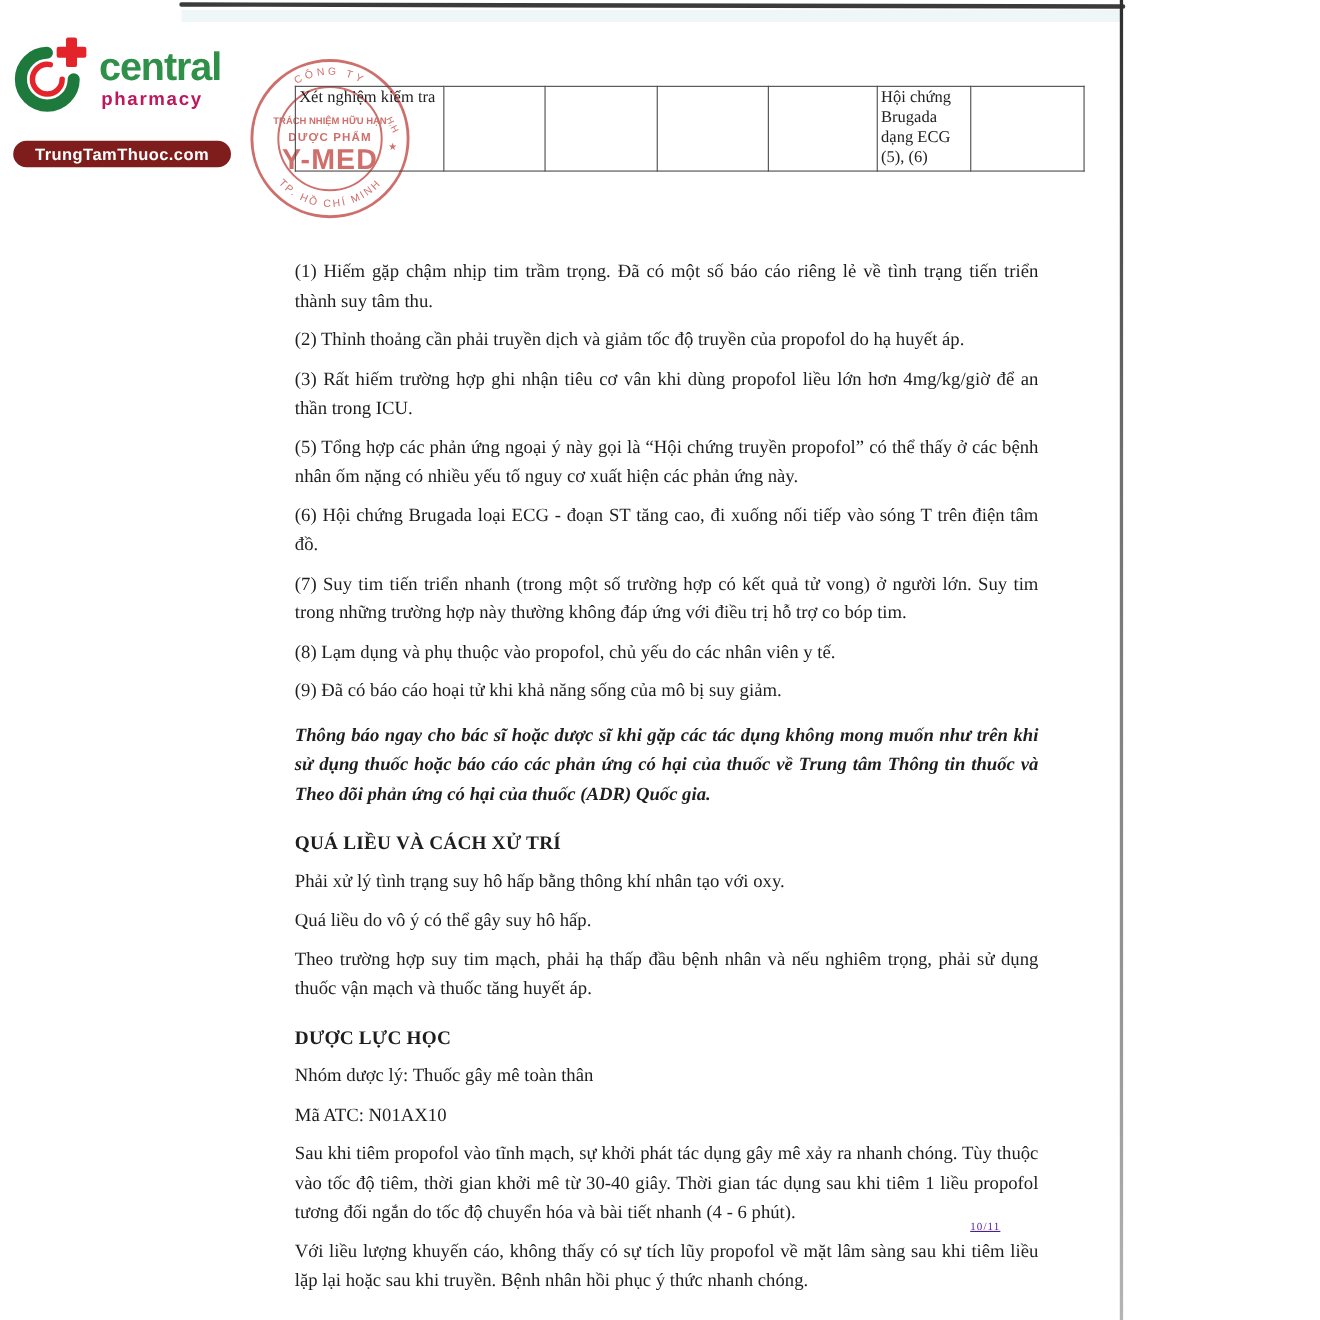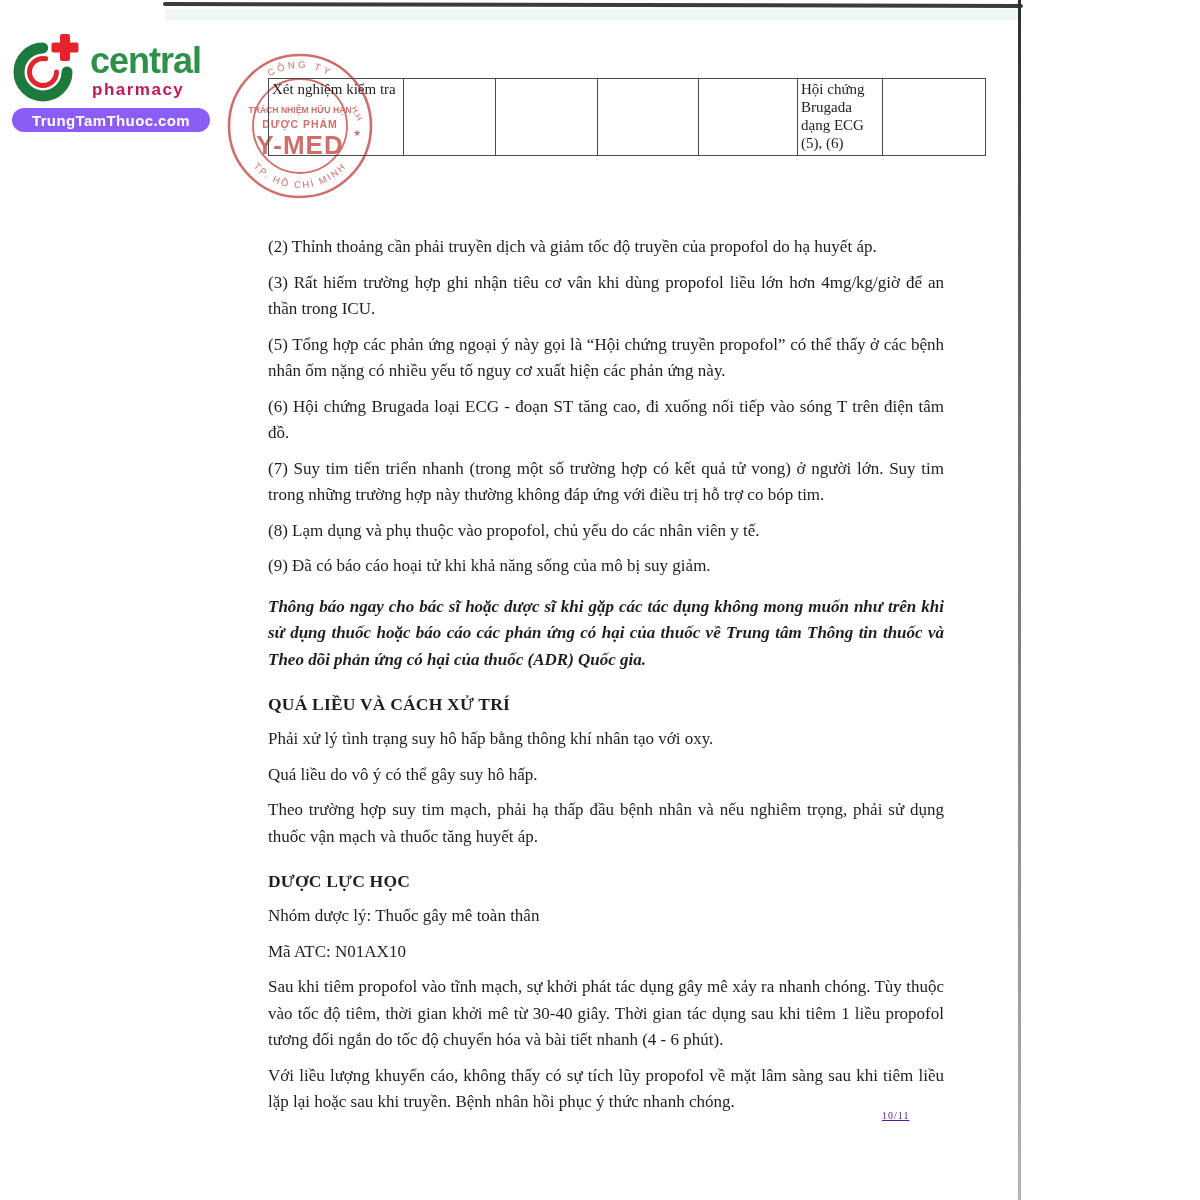--- a/index.html
+++ b/index.html
@@ -13,21 +13,21 @@
   .scan-band-top{position:absolute;left:165px;top:9px;width:856px;height:11px;
     background:#d9ecee;opacity:.45;}
   .scan-edge-right{position:absolute;left:1018px;top:0;width:3px;height:1200px;
     background:linear-gradient(#2e2e2e,#6f6f6f 35%,#9a9a9a 80%,#b5b5b5);}
   
   .brand{position:absolute;left:12px;top:30px;width:210px;}
   .brand-row{display:flex;align-items:flex-start;}
   .brand-text{margin-left:8px;margin-top:14px;font-family:"Liberation Sans",sans-serif;}
   .brand-name{font-size:36px;font-weight:bold;color:#2f9149;line-height:34px;letter-spacing:-1px;}
   .brand-tag{font-size:17px;font-weight:bold;color:#be185d;letter-spacing:1.5px;margin-top:2px;margin-left:2px;}
-  .site-banner{position:absolute;left:12px;top:108px;width:198px;height:24px;background:#8b5cf6;
+  .site-banner{position:absolute;left:12px;top:128px;width:198px;height:24px;background:#7f1d1d;
     border-radius:13px;display:flex;align-items:center;justify-content:center;}
   .site-banner span{color:#fff;font-family:"Liberation Sans",sans-serif;font-weight:bold;
     font-size:15px;letter-spacing:.4px;}
   
   .stamp{position:absolute;left:224px;top:50px;width:152px;height:152px;opacity:.82;
     mix-blend-mode:multiply;}
   .stamp text{fill:#c44f4b;font-family:"Liberation Sans",sans-serif;}
   
   .adr-table{position:absolute;left:268px;top:78px;}
   .adr-table table{border-collapse:collapse;table-layout:fixed;width:717px;}
@@ -109,20 +109,21 @@
       <td></td>
       <td></td>
       <td>Hội chứng Brugada dạng ECG (5), (6)</td>
       <td></td>
     </tr>
   </tbody>
     </table>
 </div>
 
 <div class="doc">
+  <p class="note">(1) Hiếm gặp chậm nhịp tim trầm trọng. Đã có một số báo cáo riêng lẻ về tình trạng tiến triển thành suy tâm thu.</p>
   <p class="note">(2) Thỉnh thoảng cần phải truyền dịch và giảm tốc độ truyền của propofol do hạ huyết áp.</p>
   <p class="note">(3) Rất hiếm trường hợp ghi nhận tiêu cơ vân khi dùng propofol liều lớn hơn 4mg/kg/giờ để an thần trong ICU.</p>
   <p class="note">(5) Tổng hợp các phản ứng ngoại ý này gọi là “Hội chứng truyền propofol” có thể thấy ở các bệnh nhân ốm nặng có nhiều yếu tố nguy cơ xuất hiện các phản ứng này.</p>
   <p class="note">(6) Hội chứng Brugada loại ECG - đoạn ST tăng cao, đi xuống nối tiếp vào sóng T trên điện tâm đồ.</p>
   <p class="note">(7) Suy tim tiến triển nhanh (trong một số trường hợp có kết quả tử vong) ở người lớn. Suy tim trong những trường hợp này thường không đáp ứng với điều trị hỗ trợ co bóp tim.</p>
   <p class="note">(8) Lạm dụng và phụ thuộc vào propofol, chủ yếu do các nhân viên y tế.</p>
   <p class="note">(9) Đã có báo cáo hoại tử khi khả năng sống của mô bị suy giảm.</p>
 
   <p class="warning">Thông báo ngay cho bác sĩ hoặc dược sĩ khi gặp các tác dụng không mong muốn như trên khi sử dụng thuốc hoặc báo cáo các phản ứng có hại của thuốc về Trung tâm Thông tin thuốc và Theo dõi phản ứng có hại của thuốc (ADR) Quốc gia.</p>
 

